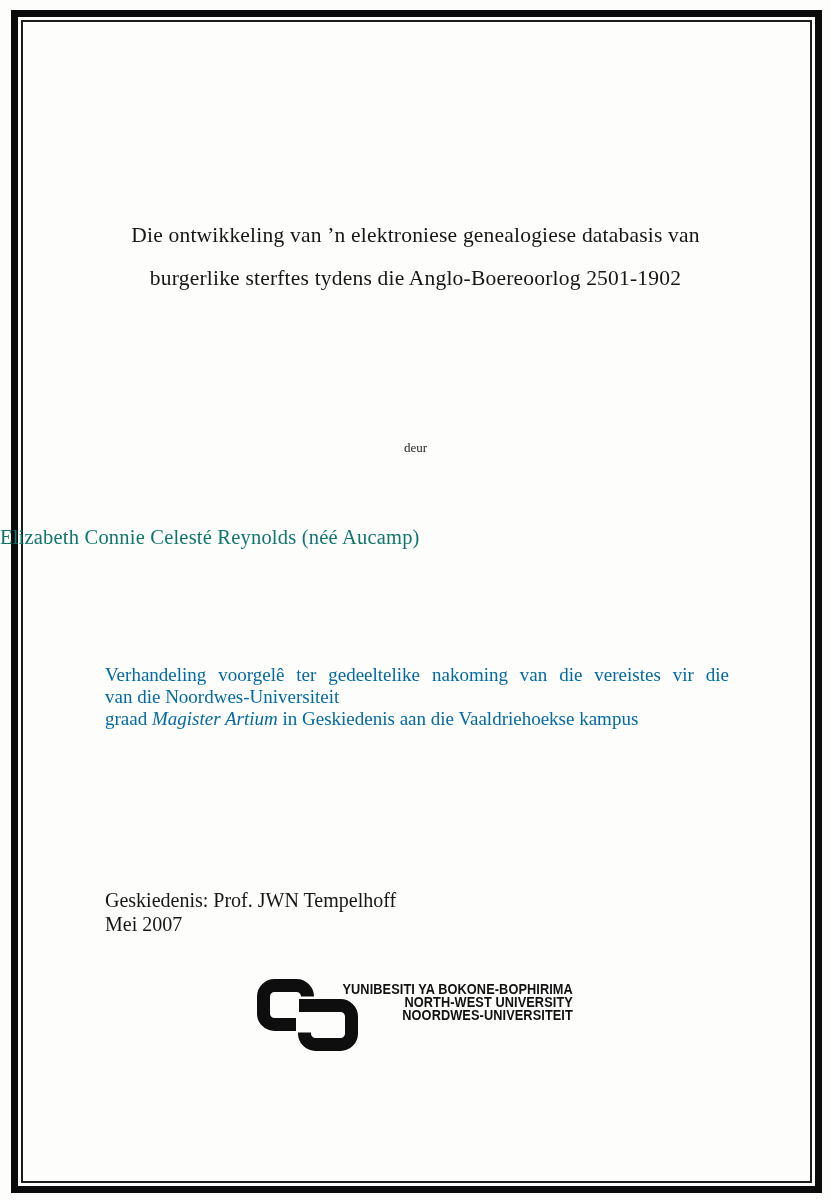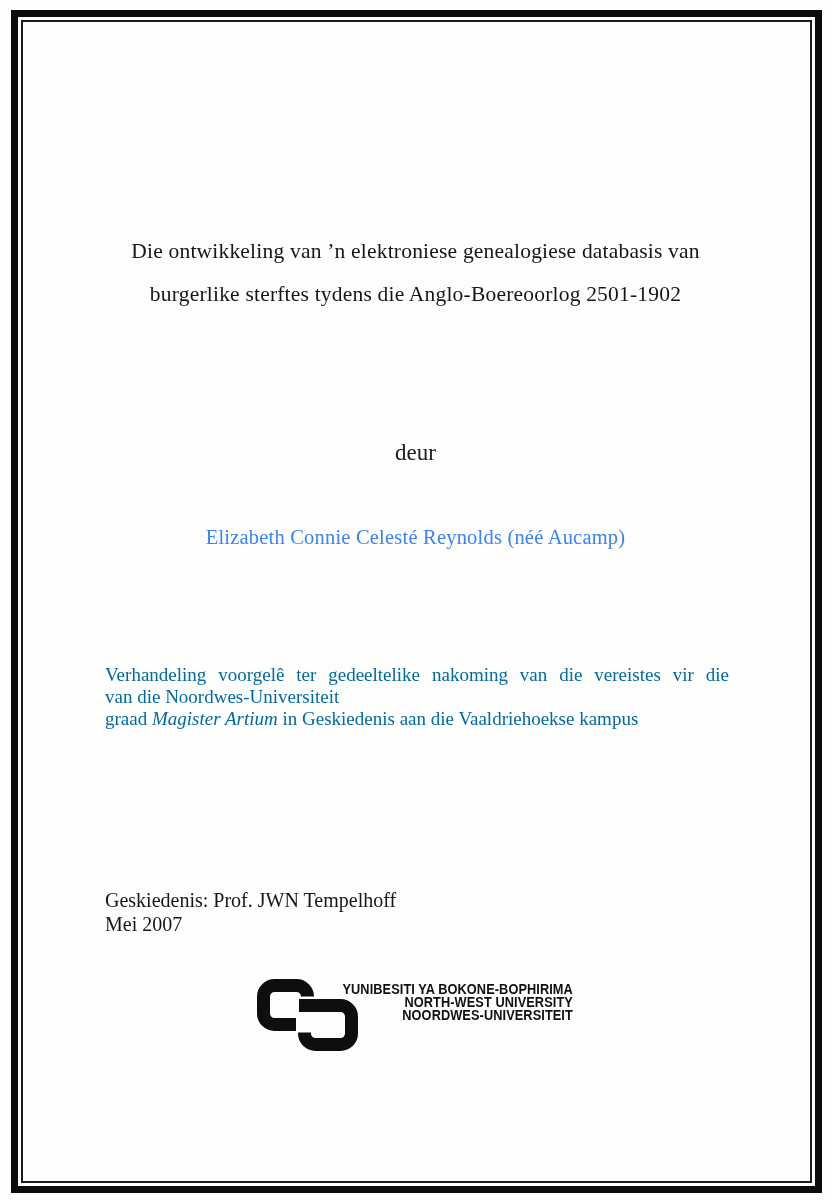--- a/index.html
+++ b/index.html
@@ -25,43 +25,42 @@
   }
   .frame-inner {
     position: absolute;
     left: 21px; top: 20px; right: 19px; bottom: 17px;
     border: 2px solid #1c1c1c;
     pointer-events: none;
   }
 
   .title-block {
     position: absolute;
-    left: 40px; right: 40px; top: 230px;
+    left: 40px; right: 40px; top: 214px;
     text-align: center;
     font-size: 21.5px;
     line-height: 42.5px;
     letter-spacing: 0.2px;
     color: #161616;
   }
 
   .byline {
     position: absolute;
     left: 0; right: 0; top: 440px;
     text-align: center;
-    font-size: 23px;
+    font-size: 13px;
     color: #1c1c1c;
   }
 
   .author {
     position: absolute;
     left: 0; right: 0; top: 526px;
-    text-align: center;
     font-size: 20.5px;
     letter-spacing: 0.2px;
-    color: #3b82f6;
+    color: #0f766e;
   }
 
   .submission {
     position: absolute;
     left: 105px; top: 664px;
     width: 624px;
     font-size: 19px;
     line-height: 21.8px;
     color: #0369a1;
   }

